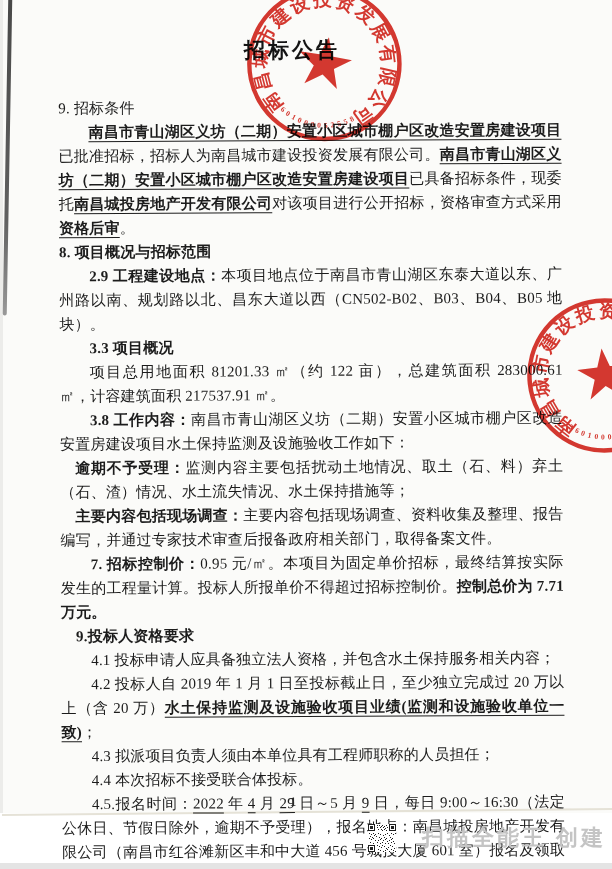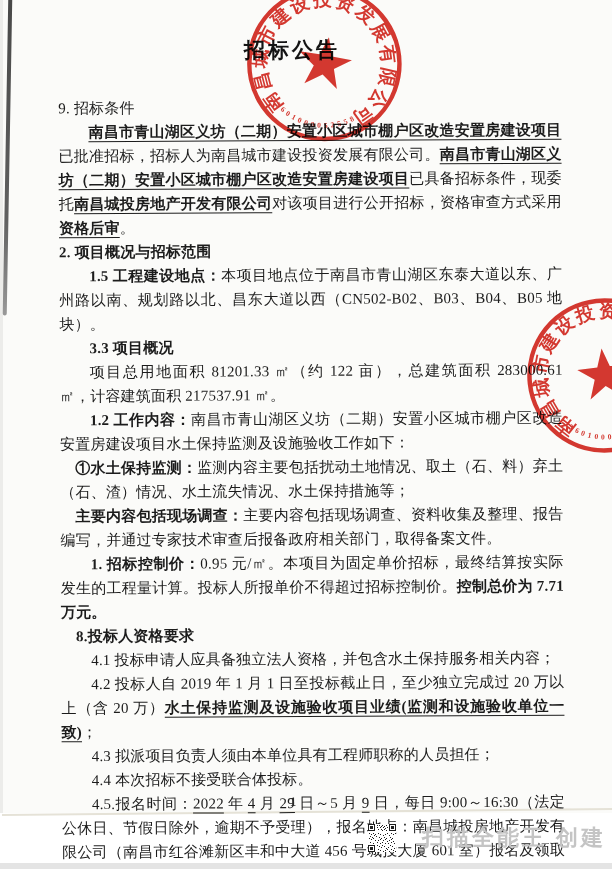--- a/index.html
+++ b/index.html
@@ -68,29 +68,29 @@
 
 <div class="scanwrap" data-name="scanned-page">
   <div class="scan-edge-line" data-name="scan-edge-artifact"></div>
   <div class="page-bottom-edge" data-name="paper-bottom-edge"></div>
 
   <div class="title" data-name="page-title">招标公告</div>
 
   <div class="doc" data-name="document-body">
       <p data-name="heading-bid-conditions"><span data-name="text-segment">9.  招标条件</span></p>
       <p data-name="para-bid-conditions"><span data-name="text-segment" class="b u">南昌市青山湖区义坊（二期）安置小区城市棚户区改造安置房建设项目</span><span data-name="text-segment">已批准招标，招标人为南昌城市建设投资发展有限公司。</span><span data-name="text-segment" class="b u">南昌市青山湖区义坊（二期）安置小区城市棚户区改造安置房建设项目</span><span data-name="text-segment">已具备招标条件，现委托</span><span data-name="text-segment" class="b u">南昌城投房地产开发有限公司</span><span data-name="text-segment">对该项目进行公开招标，资格审查方式采用</span><span data-name="text-segment" class="b u">资格后审</span><span data-name="text-segment">。</span></p>
-      <p data-name="heading-project-overview"><span data-name="text-segment" class="b">2.  项目概况与招标范围</span></p>
-      <p data-name="para-location"><span data-name="text-segment" class="b">1.5 工程建设地点：</span><span data-name="text-segment">本项目地点位于南昌市青山湖区东泰大道以东、广州路以南、规划路以北、昌东大道以西（CN502-B02、B03、B04、B05 地块）。</span></p>
+      <p data-name="heading-project-overview"><span data-name="text-segment" class="b">8.  项目概况与招标范围</span></p>
+      <p data-name="para-location"><span data-name="text-segment" class="b">2.9 工程建设地点：</span><span data-name="text-segment">本项目地点位于南昌市青山湖区东泰大道以东、广州路以南、规划路以北、昌东大道以西（CN502-B02、B03、B04、B05 地块）。</span></p>
       <p data-name="heading-project-profile"><span data-name="text-segment" class="b">3.3 项目概况</span></p>
       <p data-name="para-areas"><span data-name="text-segment">项目总用地面积 81201.33 ㎡（约 122 亩），总建筑面积 283000.61 ㎡，计容建筑面积 217537.91 ㎡。</span></p>
-      <p data-name="para-work-content"><span data-name="text-segment" class="b">1.2 工作内容：</span><span data-name="text-segment">南昌市青山湖区义坊（二期）安置小区城市棚户区改造安置房建设项目水土保持监测及设施验收工作如下：</span></p>
-      <p data-name="para-monitoring"><span data-name="text-segment" class="b">①水土保持监测：</span><span data-name="text-segment">监测内容主要包括扰动土地情况、取土（石、料）弃土（石、渣）情况、水土流失情况、水土保持措施等；</span></p>
+      <p data-name="para-work-content"><span data-name="text-segment" class="b">3.8 工作内容：</span><span data-name="text-segment">南昌市青山湖区义坊（二期）安置小区城市棚户区改造安置房建设项目水土保持监测及设施验收工作如下：</span></p>
+      <p data-name="para-monitoring"><span data-name="text-segment" class="b">逾期不予受理：</span><span data-name="text-segment">监测内容主要包括扰动土地情况、取土（石、料）弃土（石、渣）情况、水土流失情况、水土保持措施等；</span></p>
       <p data-name="para-acceptance"><span data-name="text-segment" class="b">主要内容包括现场调查：</span><span data-name="text-segment">主要内容包括现场调查、资料收集及整理、报告编写，并通过专家技术审查后报备政府相关部门，取得备案文件。</span></p>
-      <p data-name="para-control-price"><span data-name="text-segment" class="b">1.  招标控制价：</span><span data-name="text-segment">0.95 元/㎡。本项目为固定单价招标，最终结算按实际发生的工程量计算。投标人所报单价不得超过招标控制价。</span><span data-name="text-segment" class="b">控制总价为 7.71 万元。</span></p>
-      <p data-name="heading-bidder-qualifications"><span data-name="text-segment" class="b">8.投标人资格要求</span></p>
+      <p data-name="para-control-price"><span data-name="text-segment" class="b">7.  招标控制价：</span><span data-name="text-segment">0.95 元/㎡。本项目为固定单价招标，最终结算按实际发生的工程量计算。投标人所报单价不得超过招标控制价。</span><span data-name="text-segment" class="b">控制总价为 7.71 万元。</span></p>
+      <p data-name="heading-bidder-qualifications"><span data-name="text-segment" class="b">9.投标人资格要求</span></p>
       <p data-name="para-qualification-1"><span data-name="text-segment">4.1 投标申请人应具备独立法人资格，并包含水土保持服务相关内容；</span></p>
       <p data-name="para-qualification-2"><span data-name="text-segment">4.2 投标人自 2019 年 1 月 1 日至投标截止日，至少独立完成过 20 万以上（含 20 万）</span><span data-name="text-segment" class="b u">水土保持监测及设施验收项目业绩(监测和设施验收单位一致)</span><span data-name="text-segment">；</span></p>
       <p data-name="para-qualification-3"><span data-name="text-segment">4.3 拟派项目负责人须由本单位具有工程师职称的人员担任；</span></p>
       <p data-name="para-qualification-4"><span data-name="text-segment">4.4 本次招标不接受联合体投标。</span></p>
       <p data-name="para-registration"><span data-name="text-segment">4.5.报名时间：</span><span data-name="text-segment" class="u">2022</span><span data-name="text-segment"> 年 </span><span data-name="text-segment" class="u">4</span><span data-name="text-segment"> 月 </span><span data-name="text-segment" class="u">29</span><span data-name="text-segment"> 日～5 月 </span><span data-name="text-segment" class="u">9</span><span data-name="text-segment"> 日，每日 9:00～16:30（法定公休日、节假日除外，逾期不予受理），报名地点：南昌城投房地产开发有限公司（南昌市红谷滩新区丰和中大道 456 号城投大厦 601 室）报名及领取招标文件。</span></p>
     </div>
 
   <div class="page-number" data-name="page-number">1</div>
 
   <div class="seal seal-1" data-name="company-seal-top">

